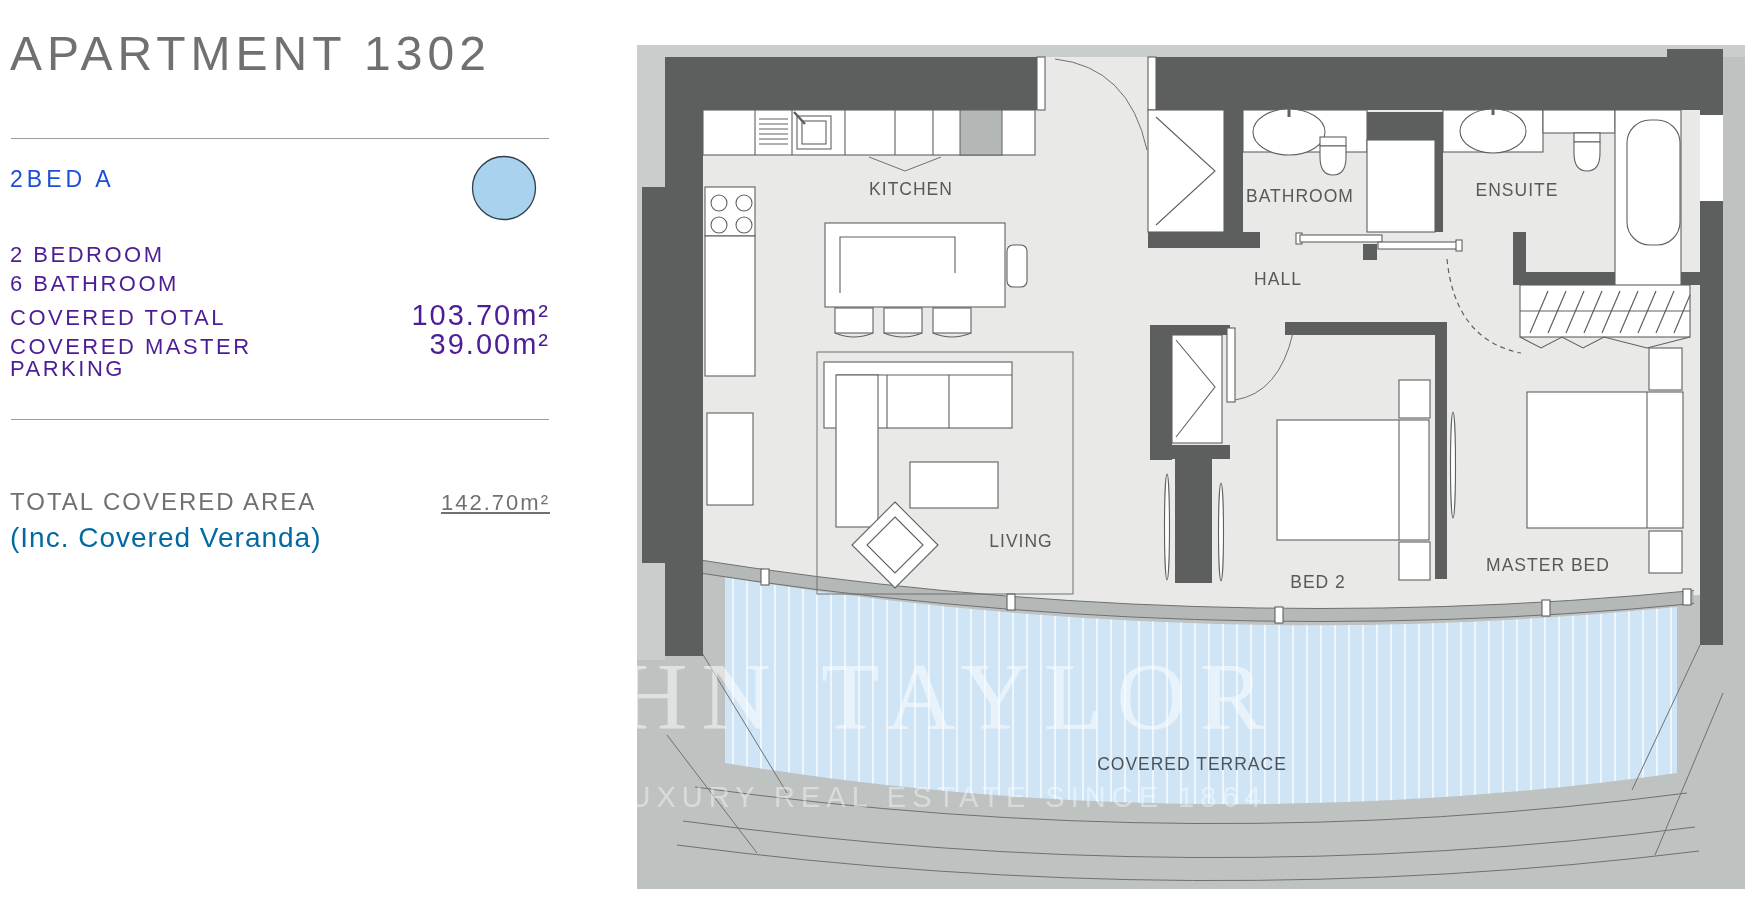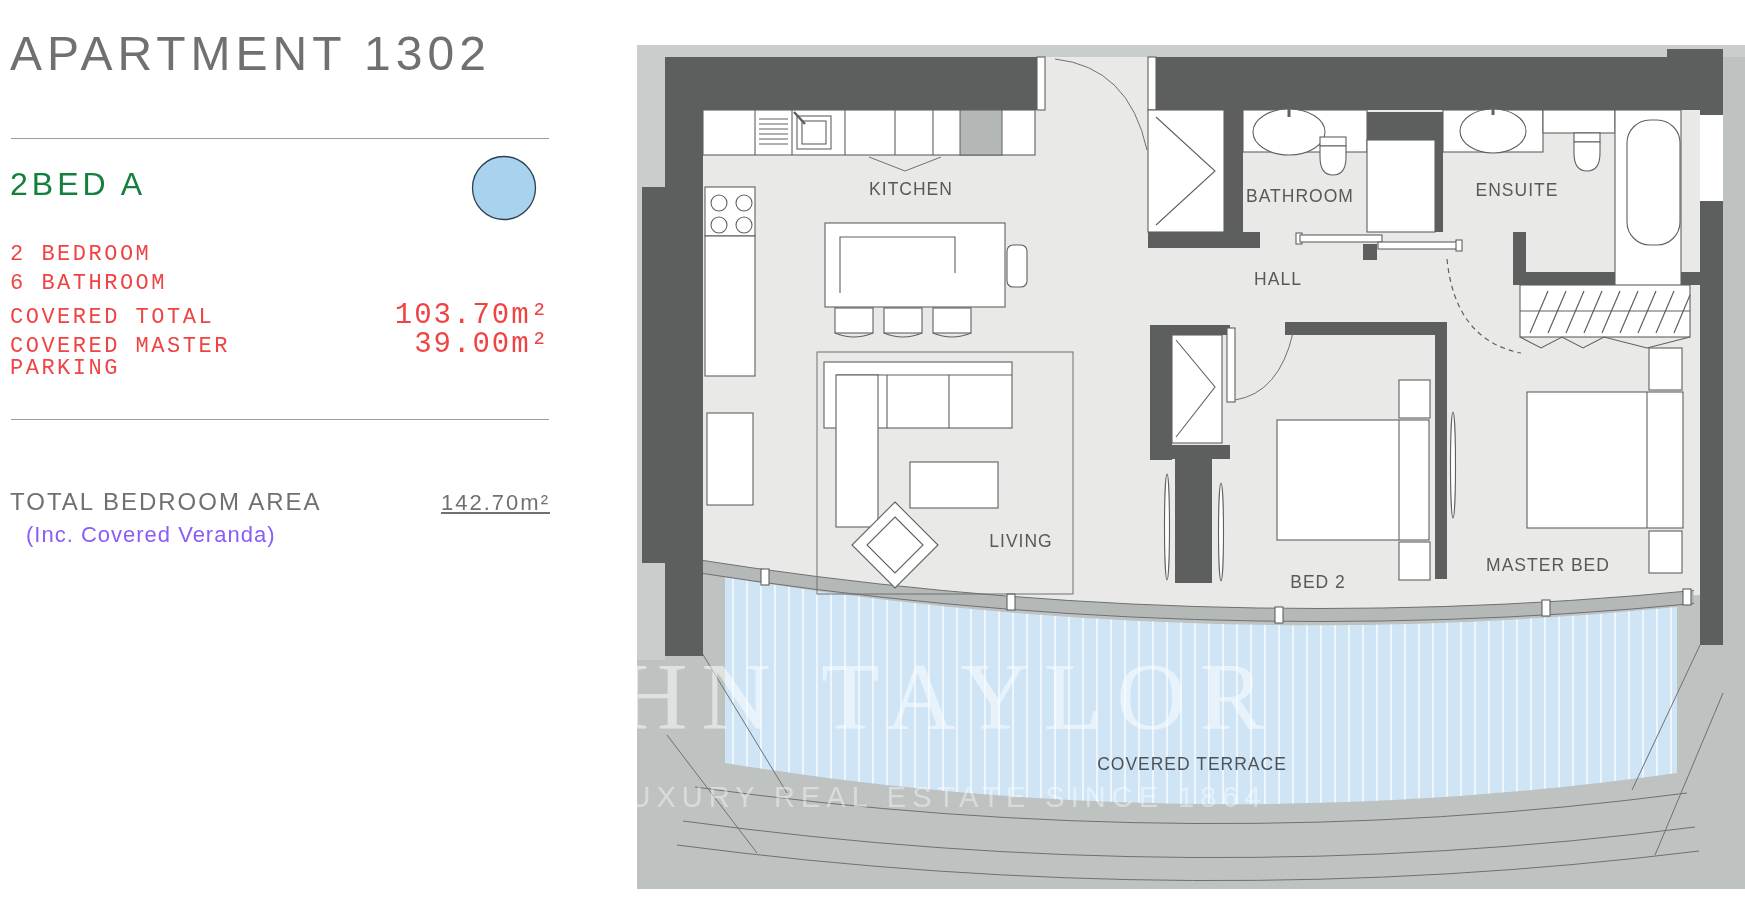--- a/index.html
+++ b/index.html
@@ -9,35 +9,35 @@
   }
   
   .panel{position:absolute;left:0;top:0;width:600px;height:915px;}
   .title{
     position:absolute;left:10px;top:26px;font-size:48px;letter-spacing:5px;
     color:#6f7171;white-space:nowrap;text-align:right;
   }
   .rule{position:absolute;left:11px;width:538px;height:0;border-top:1px solid #9d9f9f;}
   .rule1{top:138px;} .rule2{top:419px;}
   .unit-name{
-    position:absolute;left:10px;top:166px;font-size:32px;letter-spacing:4px;color:#15803d;
+    position:absolute;left:10px;top:166px;font-size:23px;letter-spacing:4px;color:#1d4ed8;
   }
   .legend-dot{position:absolute;left:471px;top:155px;}
-  .specs{position:absolute;left:10px;top:242px;width:540px;color:#ef4444;font-family:Liberation Mono, monospace;}
+  .specs{position:absolute;left:10px;top:242px;width:540px;color:#4c1d95;}
   .spec-row{display:flex;justify-content:space-between;align-items:baseline;height:28.5px;}
   .spec-label{font-size:22px;letter-spacing:2.5px;white-space:nowrap;}
   .spec-value{font-size:29px;letter-spacing:2px;white-space:nowrap;}
   .total-row{
     position:absolute;left:10px;top:488px;width:540px;display:flex;
     justify-content:space-between;align-items:baseline;color:#6f7171;
   }
   .total-label{font-size:24px;letter-spacing:2px;}
   .total-value{font-size:22px;letter-spacing:2px;text-decoration:underline;}
   .total-note{
-    position:absolute;left:10px;top:522px;font-size:22px;letter-spacing:1px;color:#8b5cf6;margin-left:16px;
+    position:absolute;left:10px;top:522px;font-size:28px;letter-spacing:1px;color:#0369a1;
   }
   
   .plan-wrap{position:absolute;left:637px;top:45px;width:1108px;height:844px;}
   svg text{font-family:"Liberation Sans",sans-serif;}
   .room-label{font-size:17.5px;fill:#585a59;letter-spacing:1px;}
   .terrace-label{font-size:17.5px;fill:#4d5358;letter-spacing:1px;}
   .wm-big{font-family:"Liberation Serif",serif;font-size:96px;fill:#ffffff;opacity:.52;letter-spacing:14px;}
   .wm-sub{font-size:29px;fill:#ffffff;opacity:.42;letter-spacing:6px;}
   .furn{fill:#ffffff;stroke:#5f6160;stroke-width:1.1;}
   .ln{fill:none;stroke:#5f6160;stroke-width:1.1;}
@@ -76,21 +76,21 @@
     </div>
     <div class="spec-row">
       <span class="spec-label">PARKING</span>
       <span class="spec-value"></span>
     </div>
   </div>
 
   <div class="rule rule2"></div>
 
   <div class="total-row">
-    <span class="total-label">TOTAL BEDROOM AREA</span>
+    <span class="total-label">TOTAL COVERED AREA</span>
     <span class="total-value">142.70m²</span>
   </div>
   <div class="total-note">(Inc. Covered Veranda)</div>
 </div>
 
 <div class="plan-wrap">
 <svg width="1108" height="844" viewBox="0 0 1108 844">
 
   <defs>
     <clipPath id="terraceClip">

